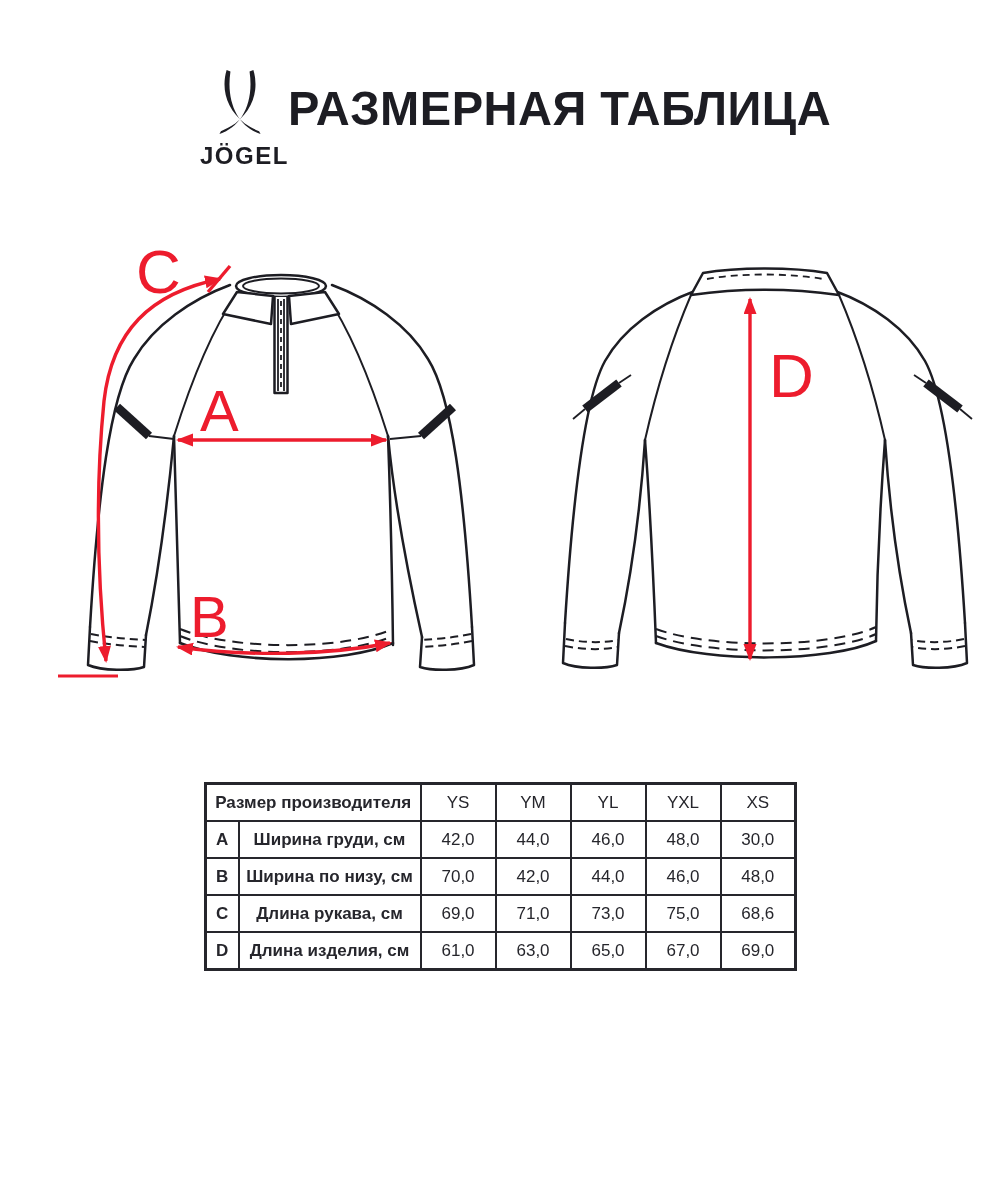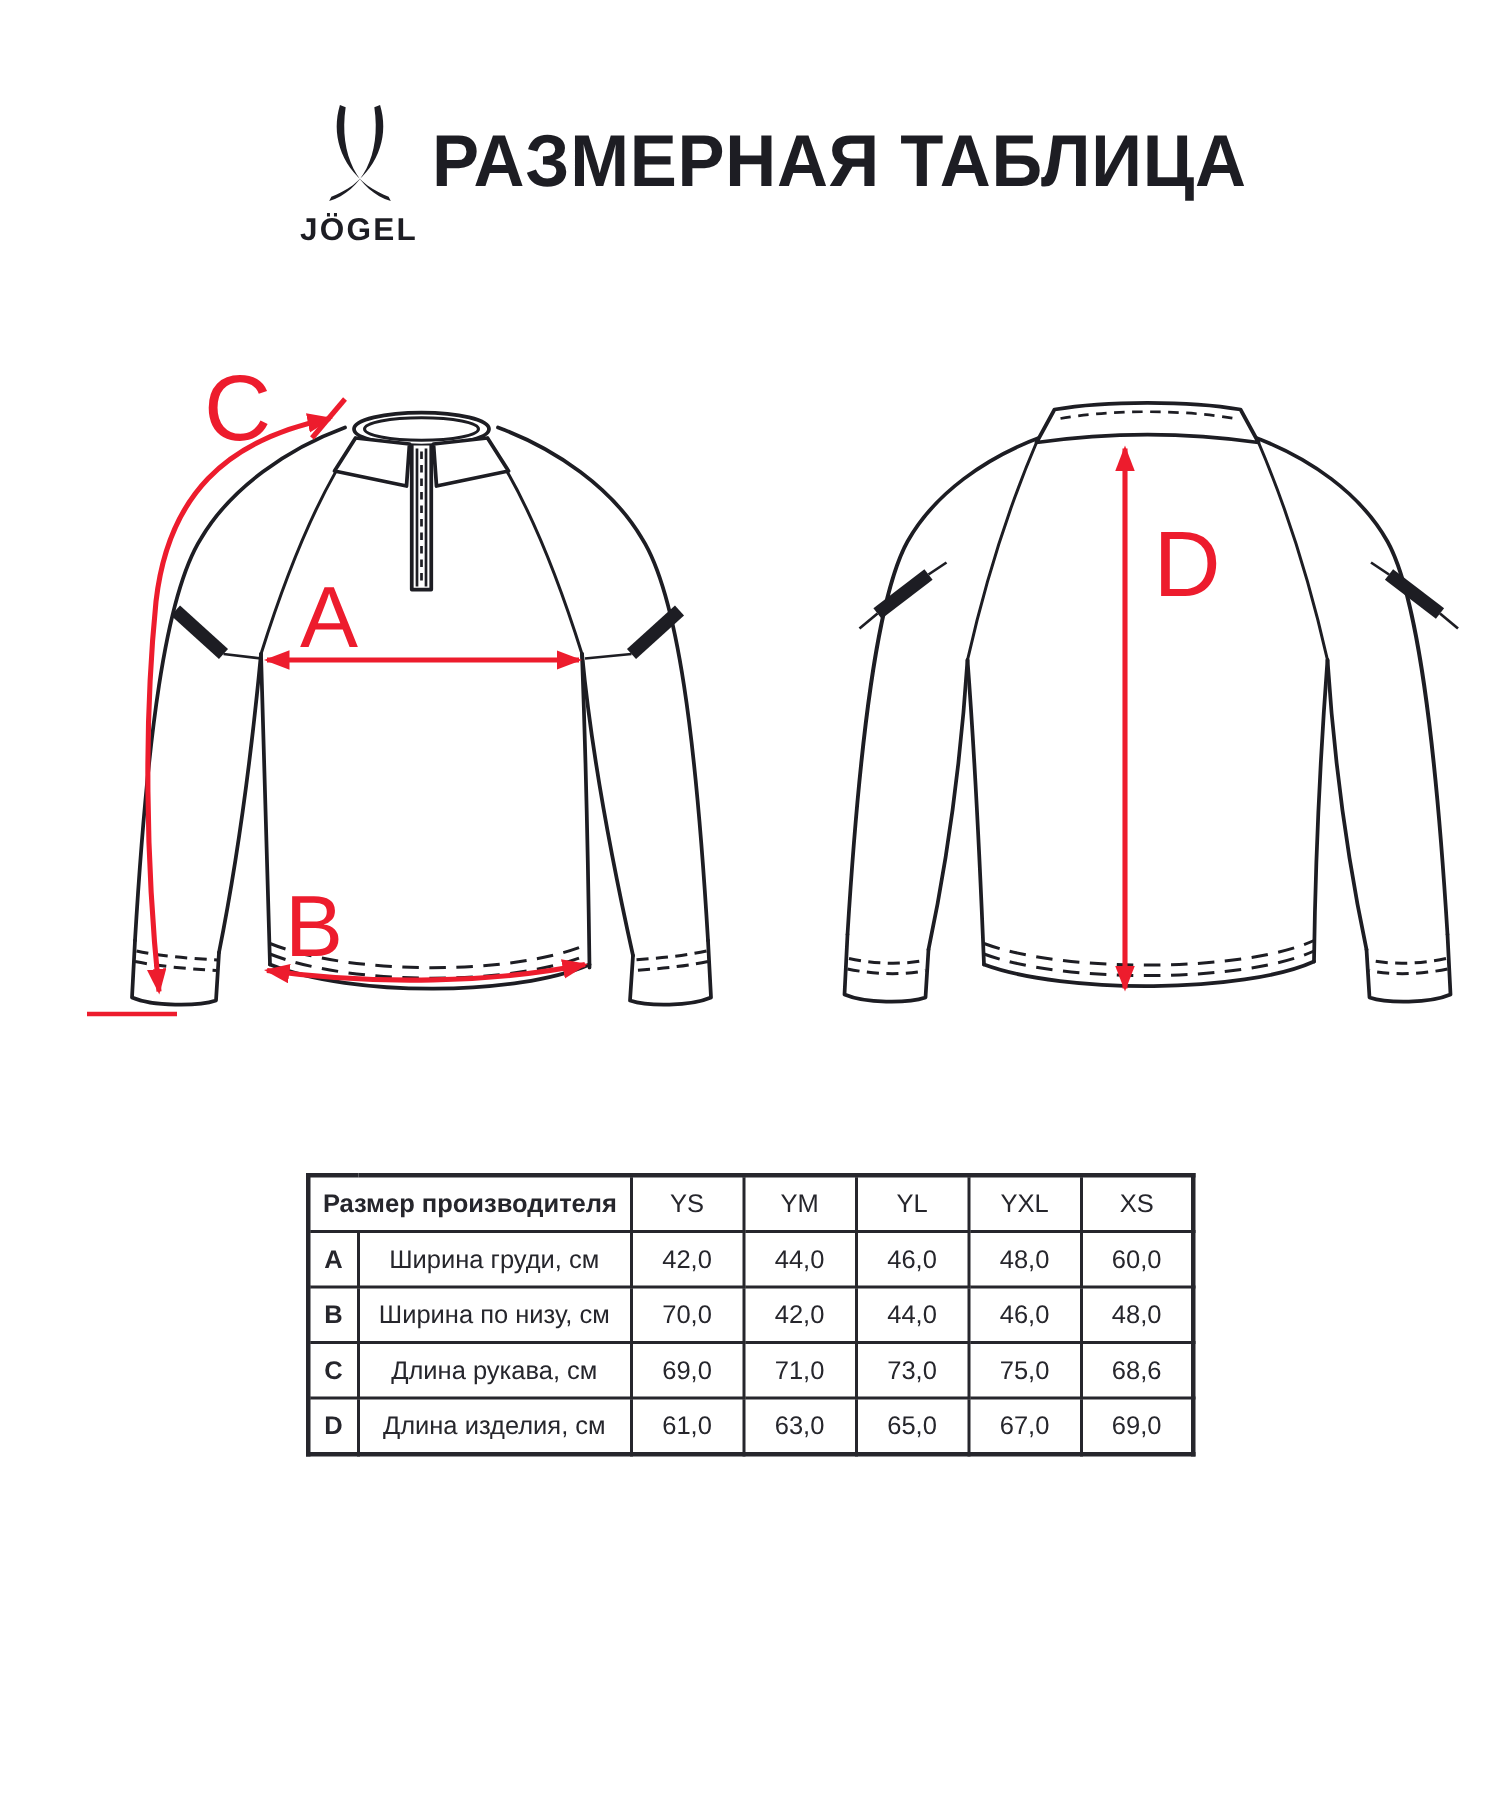--- a/index.html
+++ b/index.html
@@ -8,37 +8,37 @@
     font-family:"Liberation Sans",sans-serif;color:#26262c;
   }
   .abs{position:absolute;}
   
   .page-title{
     left:288px;top:80px;
     font-size:49px;font-weight:bold;letter-spacing:0.5px;color:#1d1d23;
     transform:scaleX(0.96);transform-origin:left top;white-space:nowrap;
   }
   .brand-word{
-    left:200px;top:142px;width:86px;text-align:left;
-    font-size:21px;font-weight:bold;letter-spacing:1.5px;color:#1d1d23;
+    left:200px;top:142px;width:86px;text-align:center;
+    font-size:24px;font-weight:bold;letter-spacing:1.5px;color:#1d1d23;
   }
   
   table.size-table{
     position:absolute;left:204px;top:782px;width:590px;
     border-collapse:collapse;table-layout:fixed;
     border:3px solid #26262c;
     font-size:17px;color:#26262c;padding-left:32px;
   }
   table.size-table td{
     border:2px solid #26262c;height:35px;padding:0 2px;
     text-align:center;vertical-align:middle;background:#fff;
   }
   td.lbl{font-weight:bold;}
   td.letter{font-weight:bold;}
-  td.desc{text-align:left;padding-left:11px;}
+  td.desc{text-align:left;padding-left:11px;font-weight:bold;}
   
   svg .ink{stroke:#1d1d23;fill:none;stroke-width:2.5;stroke-linecap:round;stroke-linejoin:round;}
   svg .seam{stroke:#1d1d23;fill:none;stroke-width:2;stroke-linecap:round;}
   svg .stitch{stroke:#1d1d23;fill:none;stroke-width:2;stroke-dasharray:11 7;}
   svg .stitch2{stroke:#1d1d23;fill:none;stroke-width:2;stroke-dasharray:8 5;}
   svg .stripe{stroke:#1d1d23;fill:none;stroke-width:9;stroke-linecap:butt;}
   svg .thin{stroke:#1d1d23;fill:none;stroke-width:1.8;}
   svg .red{stroke:#ed1c2d;fill:none;stroke-width:3.4;}
   svg .redletter{fill:#ed1c2d;font-family:"Liberation Sans",sans-serif;font-weight:400;}
   svg .whitefill{fill:#ffffff;}
@@ -176,21 +176,21 @@
         <td class="val">YXL</td>
         <td class="val">XS</td>
       </tr>
       <tr>
         <td class="letter">A</td>
         <td class="desc">Ширина груди, см</td>
         <td class="val">42,0</td>
         <td class="val">44,0</td>
         <td class="val">46,0</td>
         <td class="val">48,0</td>
-        <td class="val">60,0</td>
+        <td class="val">30,0</td>
       </tr>
       <tr>
         <td class="letter">B</td>
         <td class="desc">Ширина по низу, см</td>
         <td class="val">70,0</td>
         <td class="val">42,0</td>
         <td class="val">44,0</td>
         <td class="val">46,0</td>
         <td class="val">48,0</td>
       </tr>

